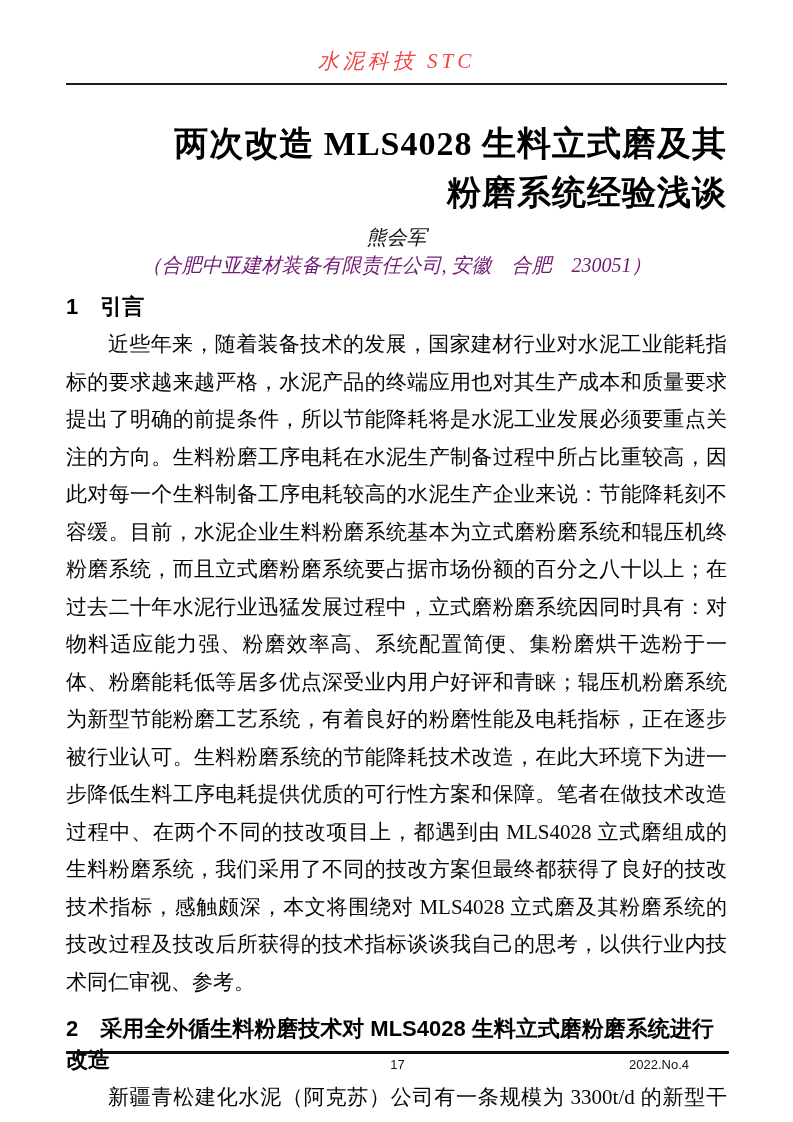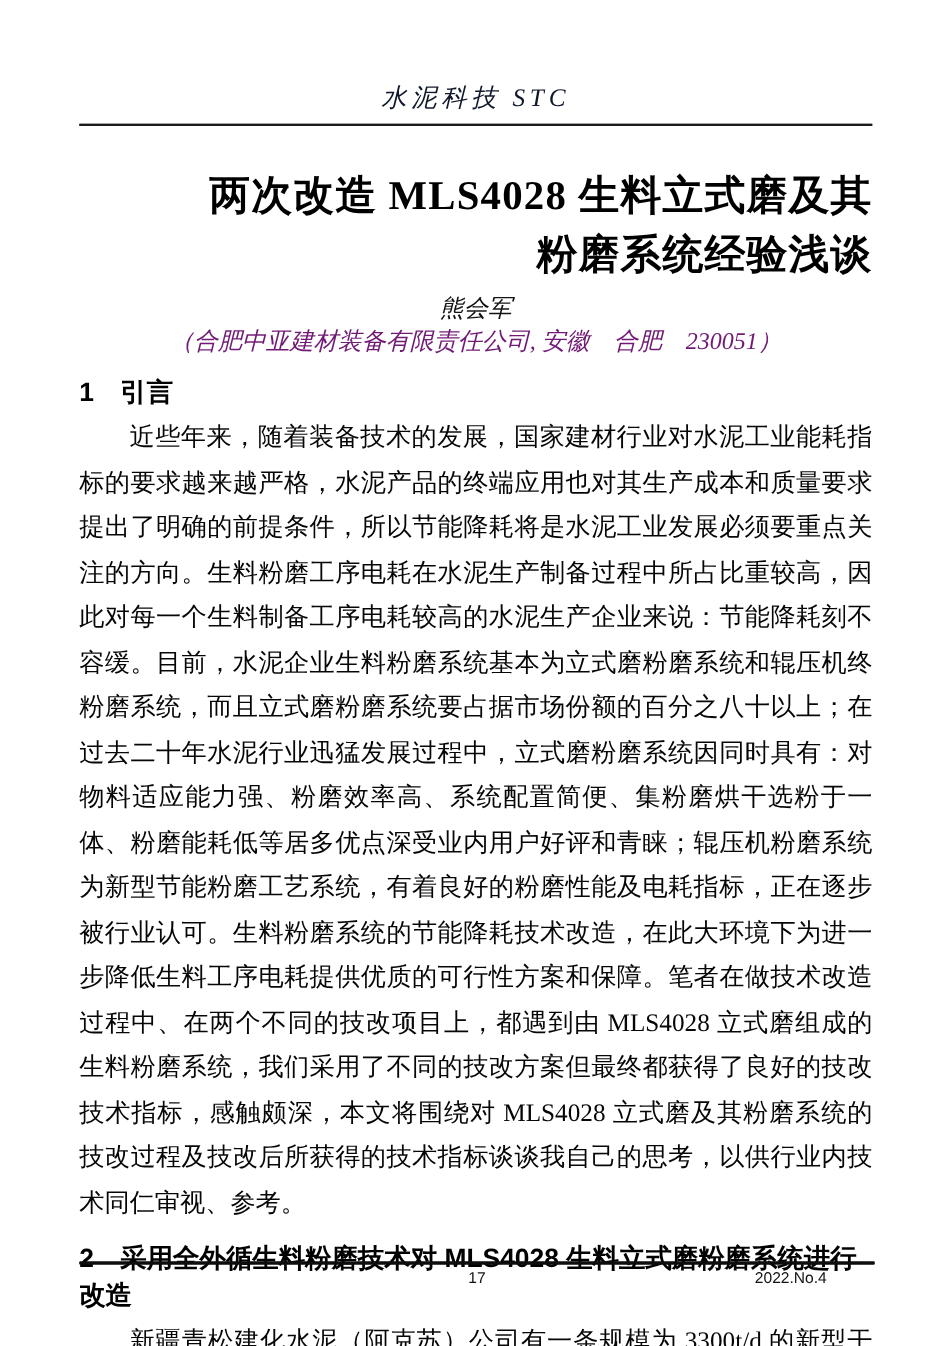--- a/index.html
+++ b/index.html
@@ -17,28 +17,28 @@
   }
   .page {
     position: relative;
     width: 793px;
     height: 1122px;
     box-sizing: border-box;
     padding: 0 66px;
   }
   
   .journal-header {
-    padding-top: 68px;
+    padding-top: 48px;
     text-align: center;
     font-size: 21px;
     line-height: 26px;
     letter-spacing: 4px;
     font-style: italic;
     font-weight: 500;
-    color: #0f172a;
+    color: #ef4444;
   }
   .header-rule {
     margin-top: 9px;
     height: 2px;
     background: #1c1c1c;
   }
   
   .article-title {
     margin-top: 34px;
     text-align: right;

